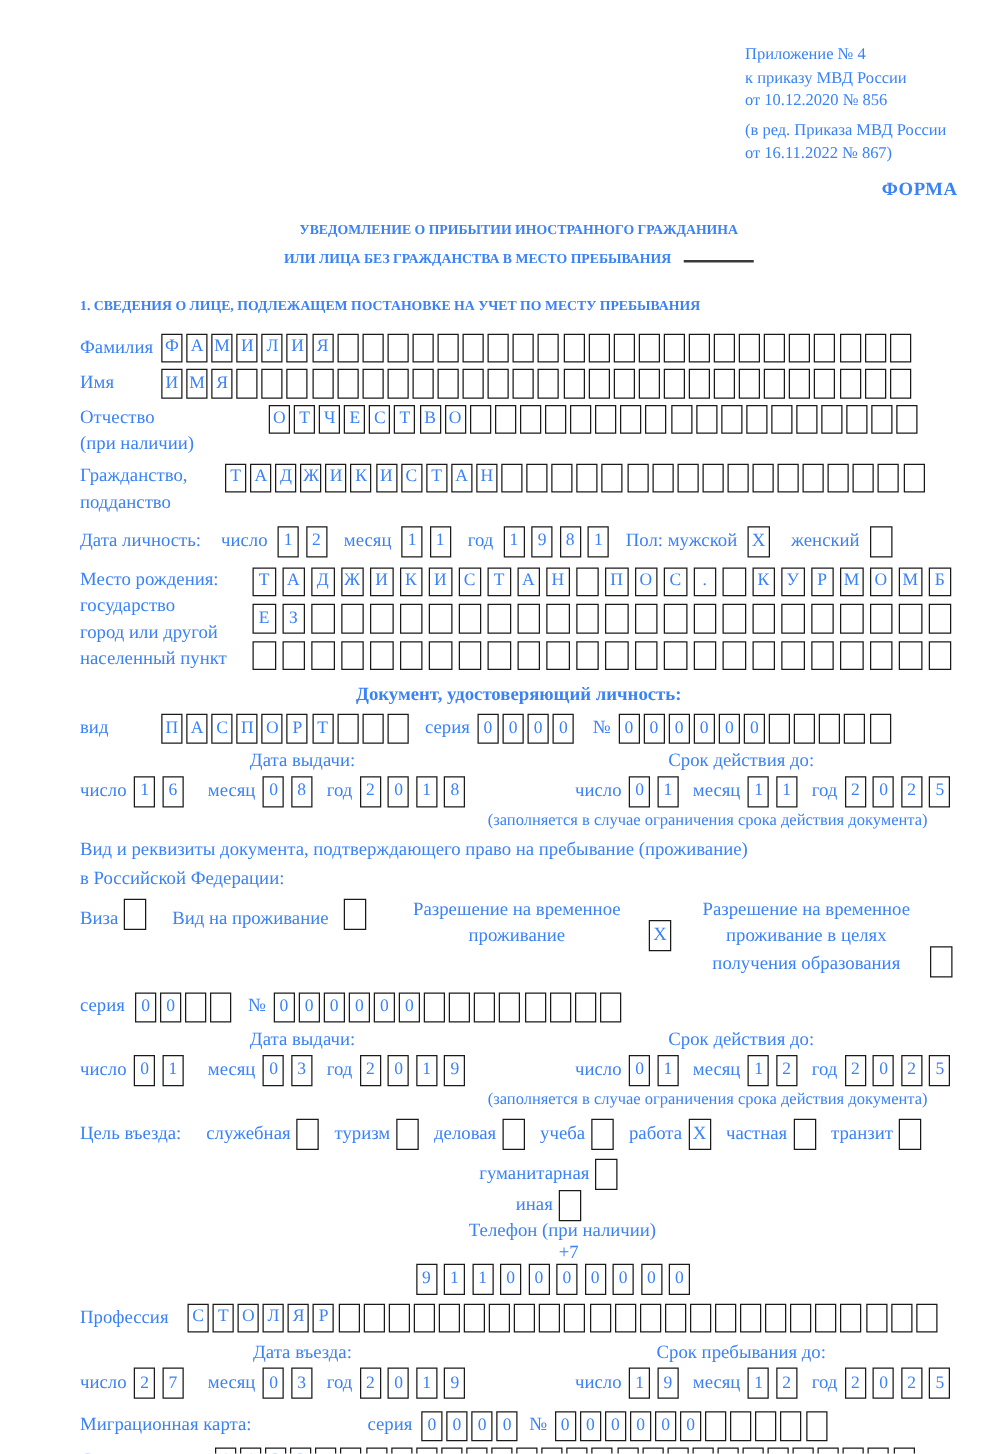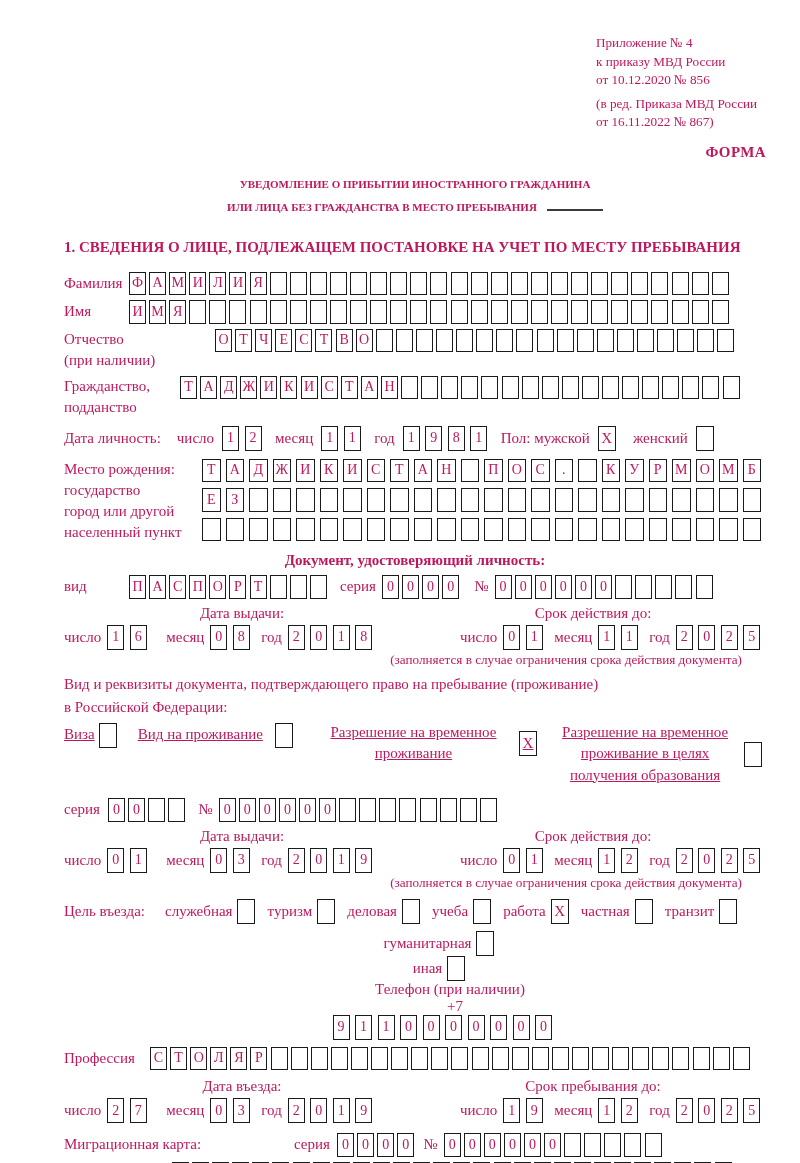--- a/index.html
+++ b/index.html
@@ -1,29 +1,29 @@
 <!DOCTYPE html>
 <html><head>
 <meta charset="utf-8">
 <style>
   html,body{margin:0;padding:0;background:#fff;}
   .page{
     width:800px;height:1163px;box-sizing:border-box;
-    padding:34px 34px 0 64px;background:#fff;color:#be185d;
+    padding:34px 34px 0 64px;background:#fff;color:#3b82f6;
     font-family:"Liberation Serif","DejaVu Serif",serif;font-size:15px;
     position:relative;overflow:hidden;
   }
   
   .hdr{margin-left:auto;width:170px;font-size:13.2px;line-height:18.5px;}
   .hdr .ed{margin-top:5px;}
   .forma{text-align:right;font-weight:bold;margin-top:12px;font-size:15px;letter-spacing:.4px;}
   
   .title{text-align:center;font-weight:bold;font-size:11px;line-height:23px;margin-top:12px;}
   .blank{display:inline-block;width:56px;border-bottom:2.2px solid #3a3a3a;margin-left:10px;}
-  .sec{font-weight:bold;font-size:15px;margin-top:20px;margin-bottom:16px;}
+  .sec{font-weight:bold;font-size:11px;margin-top:20px;margin-bottom:16px;}
   
   .frow{display:flex;align-items:center;margin-bottom:5px;}
   .frow.top{align-items:flex-start;}
   .flabel{flex:none;}
   .lbl2{line-height:21px;}
   .w65{width:65px;}  .w86{width:86px;} .w151{width:151px;} .w116{width:116px;}
   .w138{width:138px;} .w230{width:230px;}
   .cells{display:inline-flex;flex:none;}
   .cell{
     width:15px;height:21.5px;border:1.5px solid #1a1a1a;margin-right:3.1px;
@@ -39,21 +39,21 @@
   .dates{display:flex;margin-bottom:2px;}
   .dates .c1{width:356px;flex:none;}
   .dates .c2{flex:1;}
   .dhead{text-align:center;margin-bottom:3px;}
   .dgrp{display:flex;align-items:center;gap:6px;}
   .c2 .dgrp{margin-left:40px;}
   .note-row{text-align:right;font-size:13.2px;padding-right:24px;margin:2px 0 8px;}
   .intro{margin-bottom:6px;}
   
   .opts{display:flex;align-items:flex-start;margin:6px 0 12px;}
-  .opt{display:flex;align-items:center;text-decoration:underline;}
+  .opt{display:flex;align-items:flex-end;}
   .opt .chk{margin-top:1px;}
   .optlbl{text-align:center;line-height:21.5px;}
   .ow195{width:195px;}  .ow182{width:182px;}
   .ml14{margin-left:14px;} .ml18{margin-left:18px;} .ml20{margin-left:20px;}
   .gap2{margin-left:4px;} .gap8{margin-left:8px;} .gap14{margin-left:12px;}
   
   .pp{display:flex;align-items:center;gap:5px;margin-right:9px;}
   .indent{margin-left:60px;flex-direction:column;}
   
   .reps{display:flex;align-items:flex-start;margin-top:4px;}

